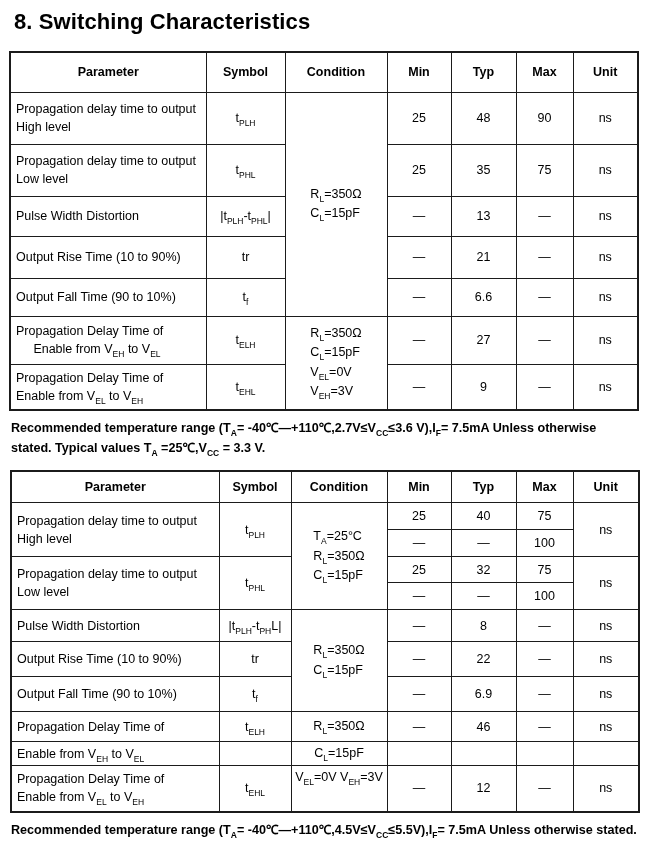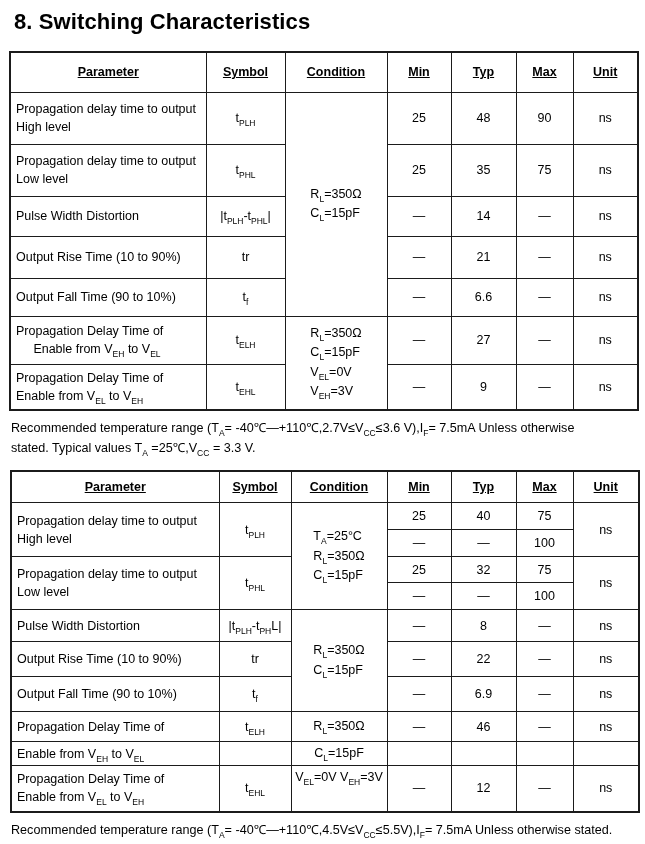--- a/index.html
+++ b/index.html
@@ -12,28 +12,28 @@
   }
   table {
     border-collapse:collapse; table-layout:fixed;
     margin-left:9px; width:628px;
     border:2px solid #1b1b1b;
   }
   th, td {
     border:1px solid #1b1b1b; font-size:12.5px; text-align:center;
     vertical-align:middle; padding:2px 3px; overflow:hidden;
   }
-  th { font-weight:bold;text-decoration:underline; }
+  th { font-weight:bold; }
   td.param { text-align:left; padding-left:5px; white-space:pre-wrap; line-height:1.45;margin-top:38px; }
   td.cond { line-height:1.5;margin-top:27px; }
   .cond-block { display:inline-block; text-align:left; white-space:pre-wrap; line-height:1.55; }
   td.vtop { vertical-align:top; }
   sub { font-size:8.5px; line-height:0;text-align:right; }
   .note {
-    font-size:12.6px; line-height:1.62; margin:7px 8px 11px 11px; white-space:pre-wrap;
+    font-size:12.6px; line-height:1.62; margin:7px 8px 11px 11px; white-space:pre-wrap;font-weight:bold;
   }
 </style>
 </head>
 <body>
 
 <h1 class="page-title">8. Switching Characteristics</h1>
 
 <table>
   <colgroup>
     <col style="width:196px">
@@ -70,21 +70,21 @@
       <td>t<sub>PHL</sub></td>
       <td>25</td>
       <td>35</td>
       <td>75</td>
       <td>ns</td>
     </tr>
     <tr style="height:40px">
       <td class="param">Pulse Width Distortion</td>
       <td>|t<sub>PLH</sub>-t<sub>PHL</sub>|</td>
       <td>—</td>
-      <td>14</td>
+      <td>13</td>
       <td>—</td>
       <td>ns</td>
     </tr>
     <tr style="height:42px">
       <td class="param">Output Rise Time (10 to 90%)</td>
       <td>tr</td>
       <td>—</td>
       <td>21</td>
       <td>—</td>
       <td>ns</td>

